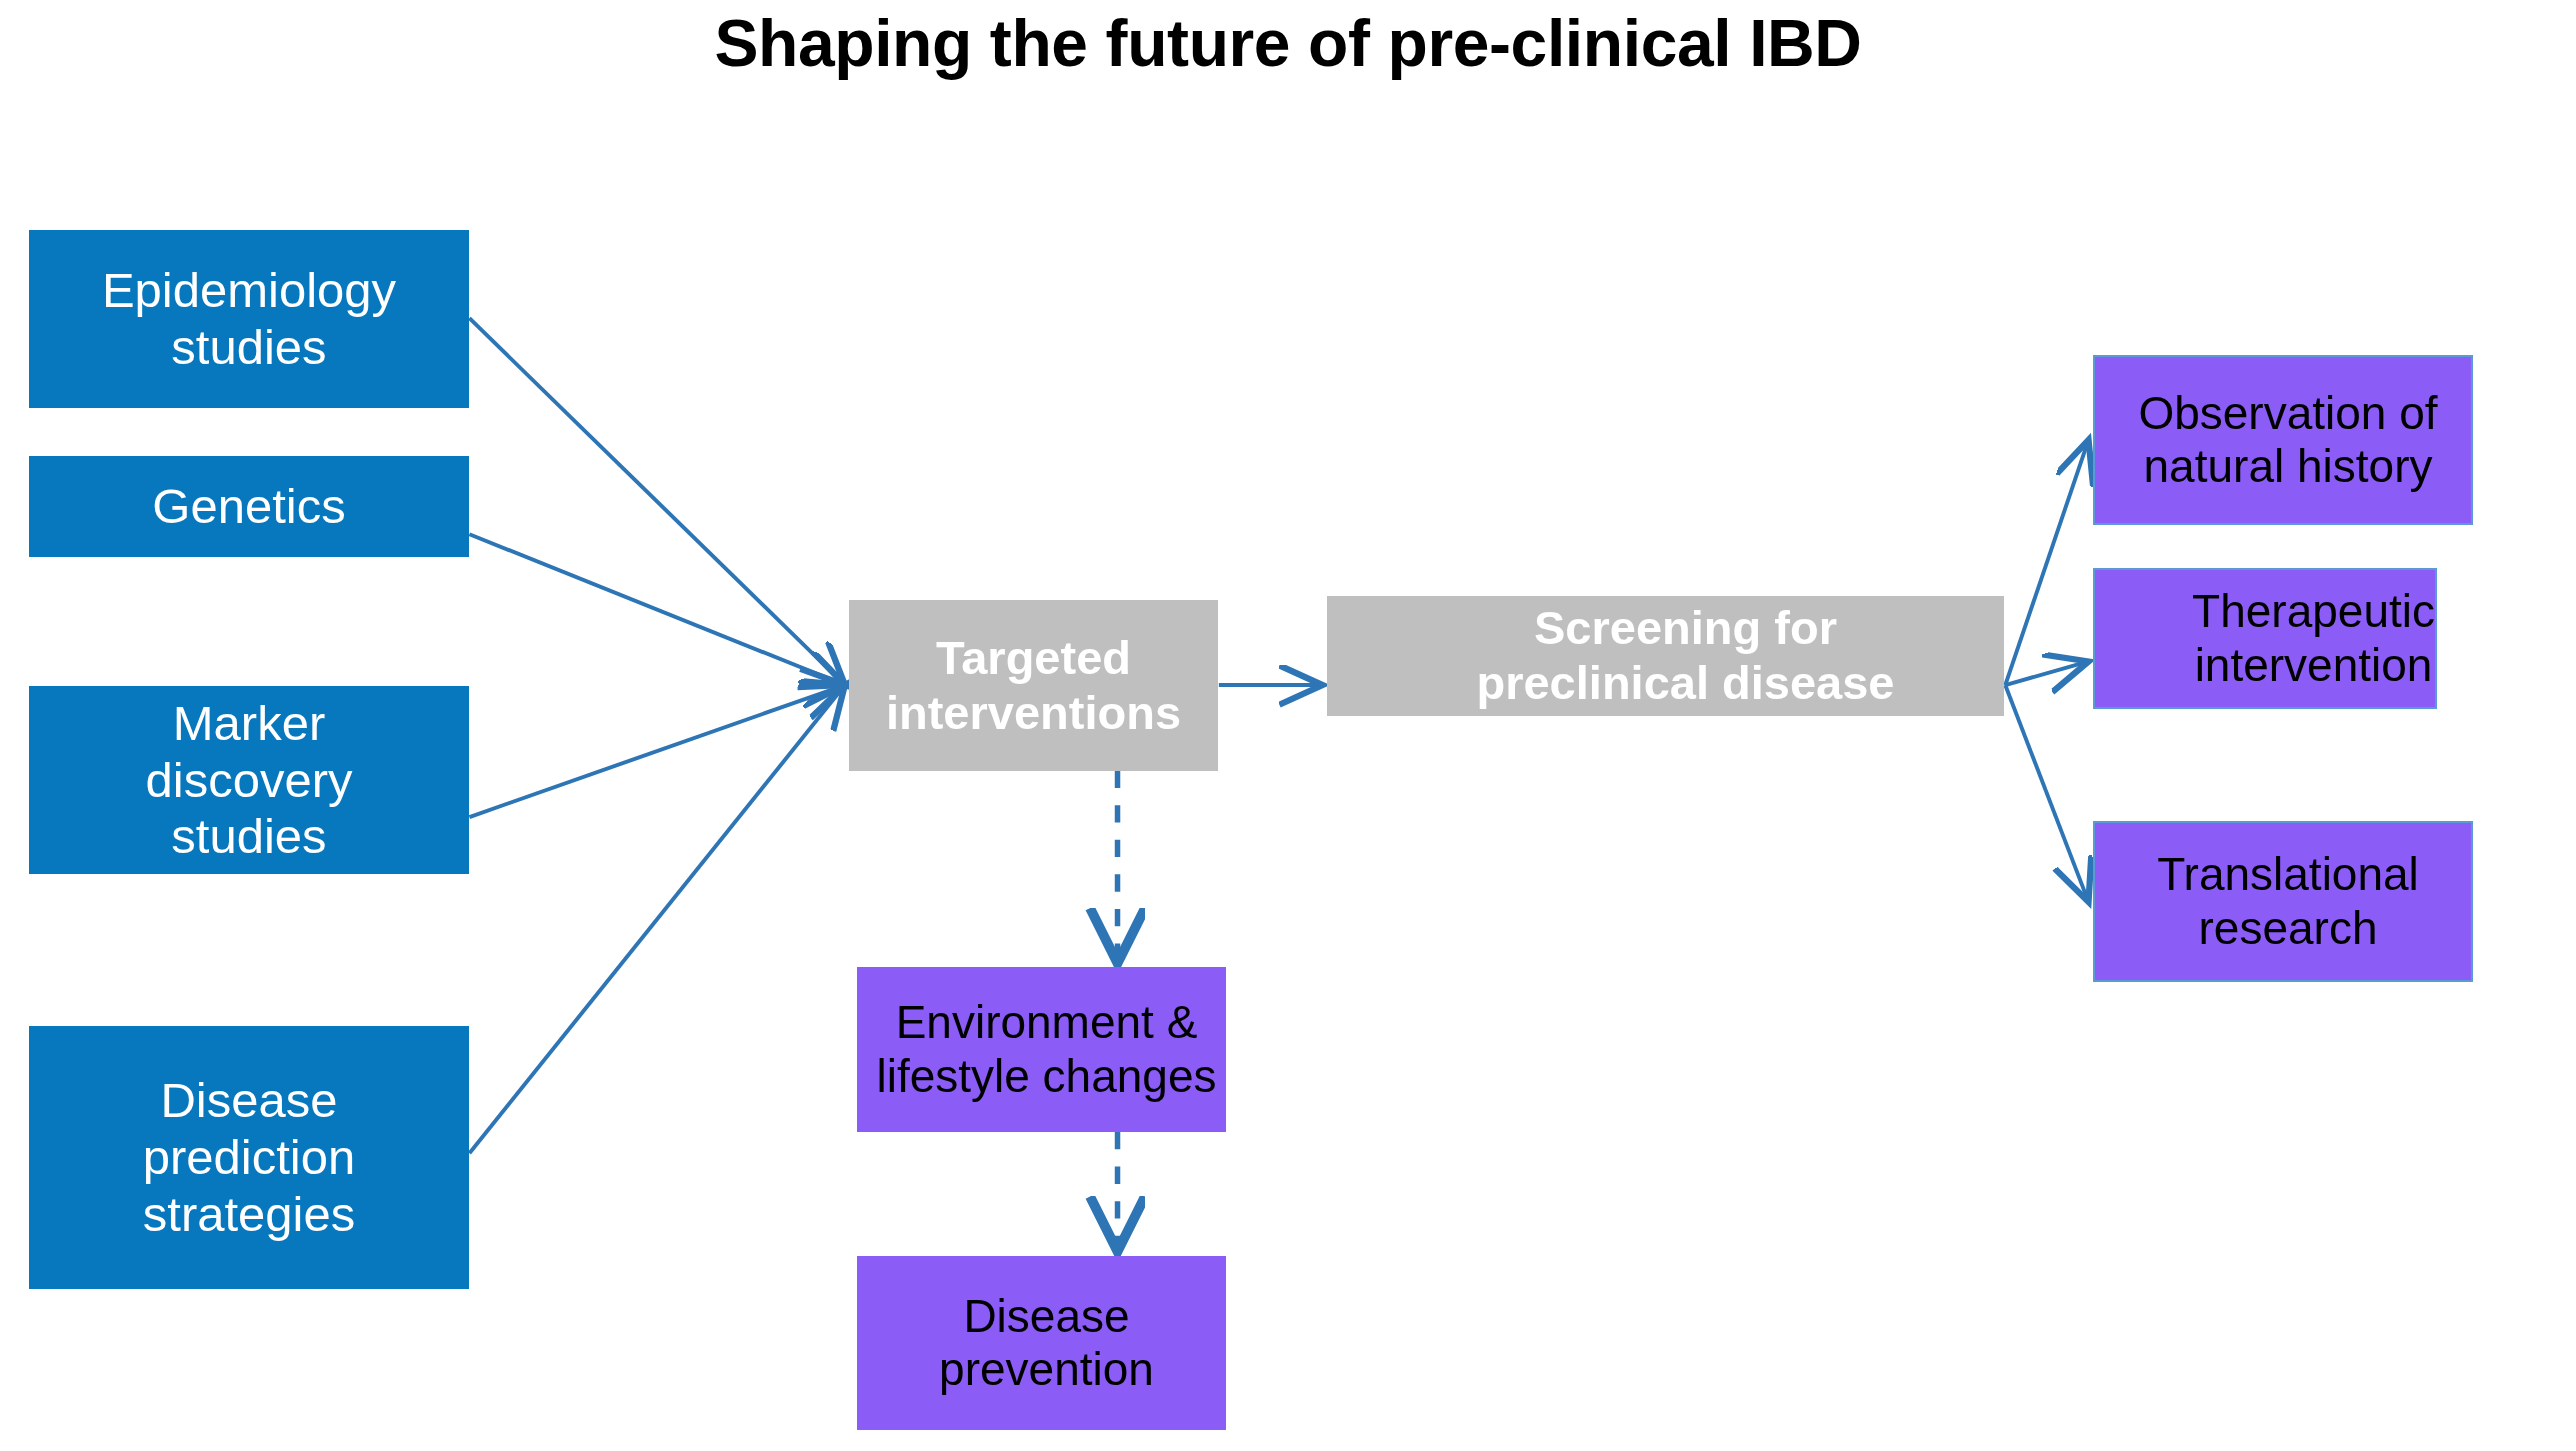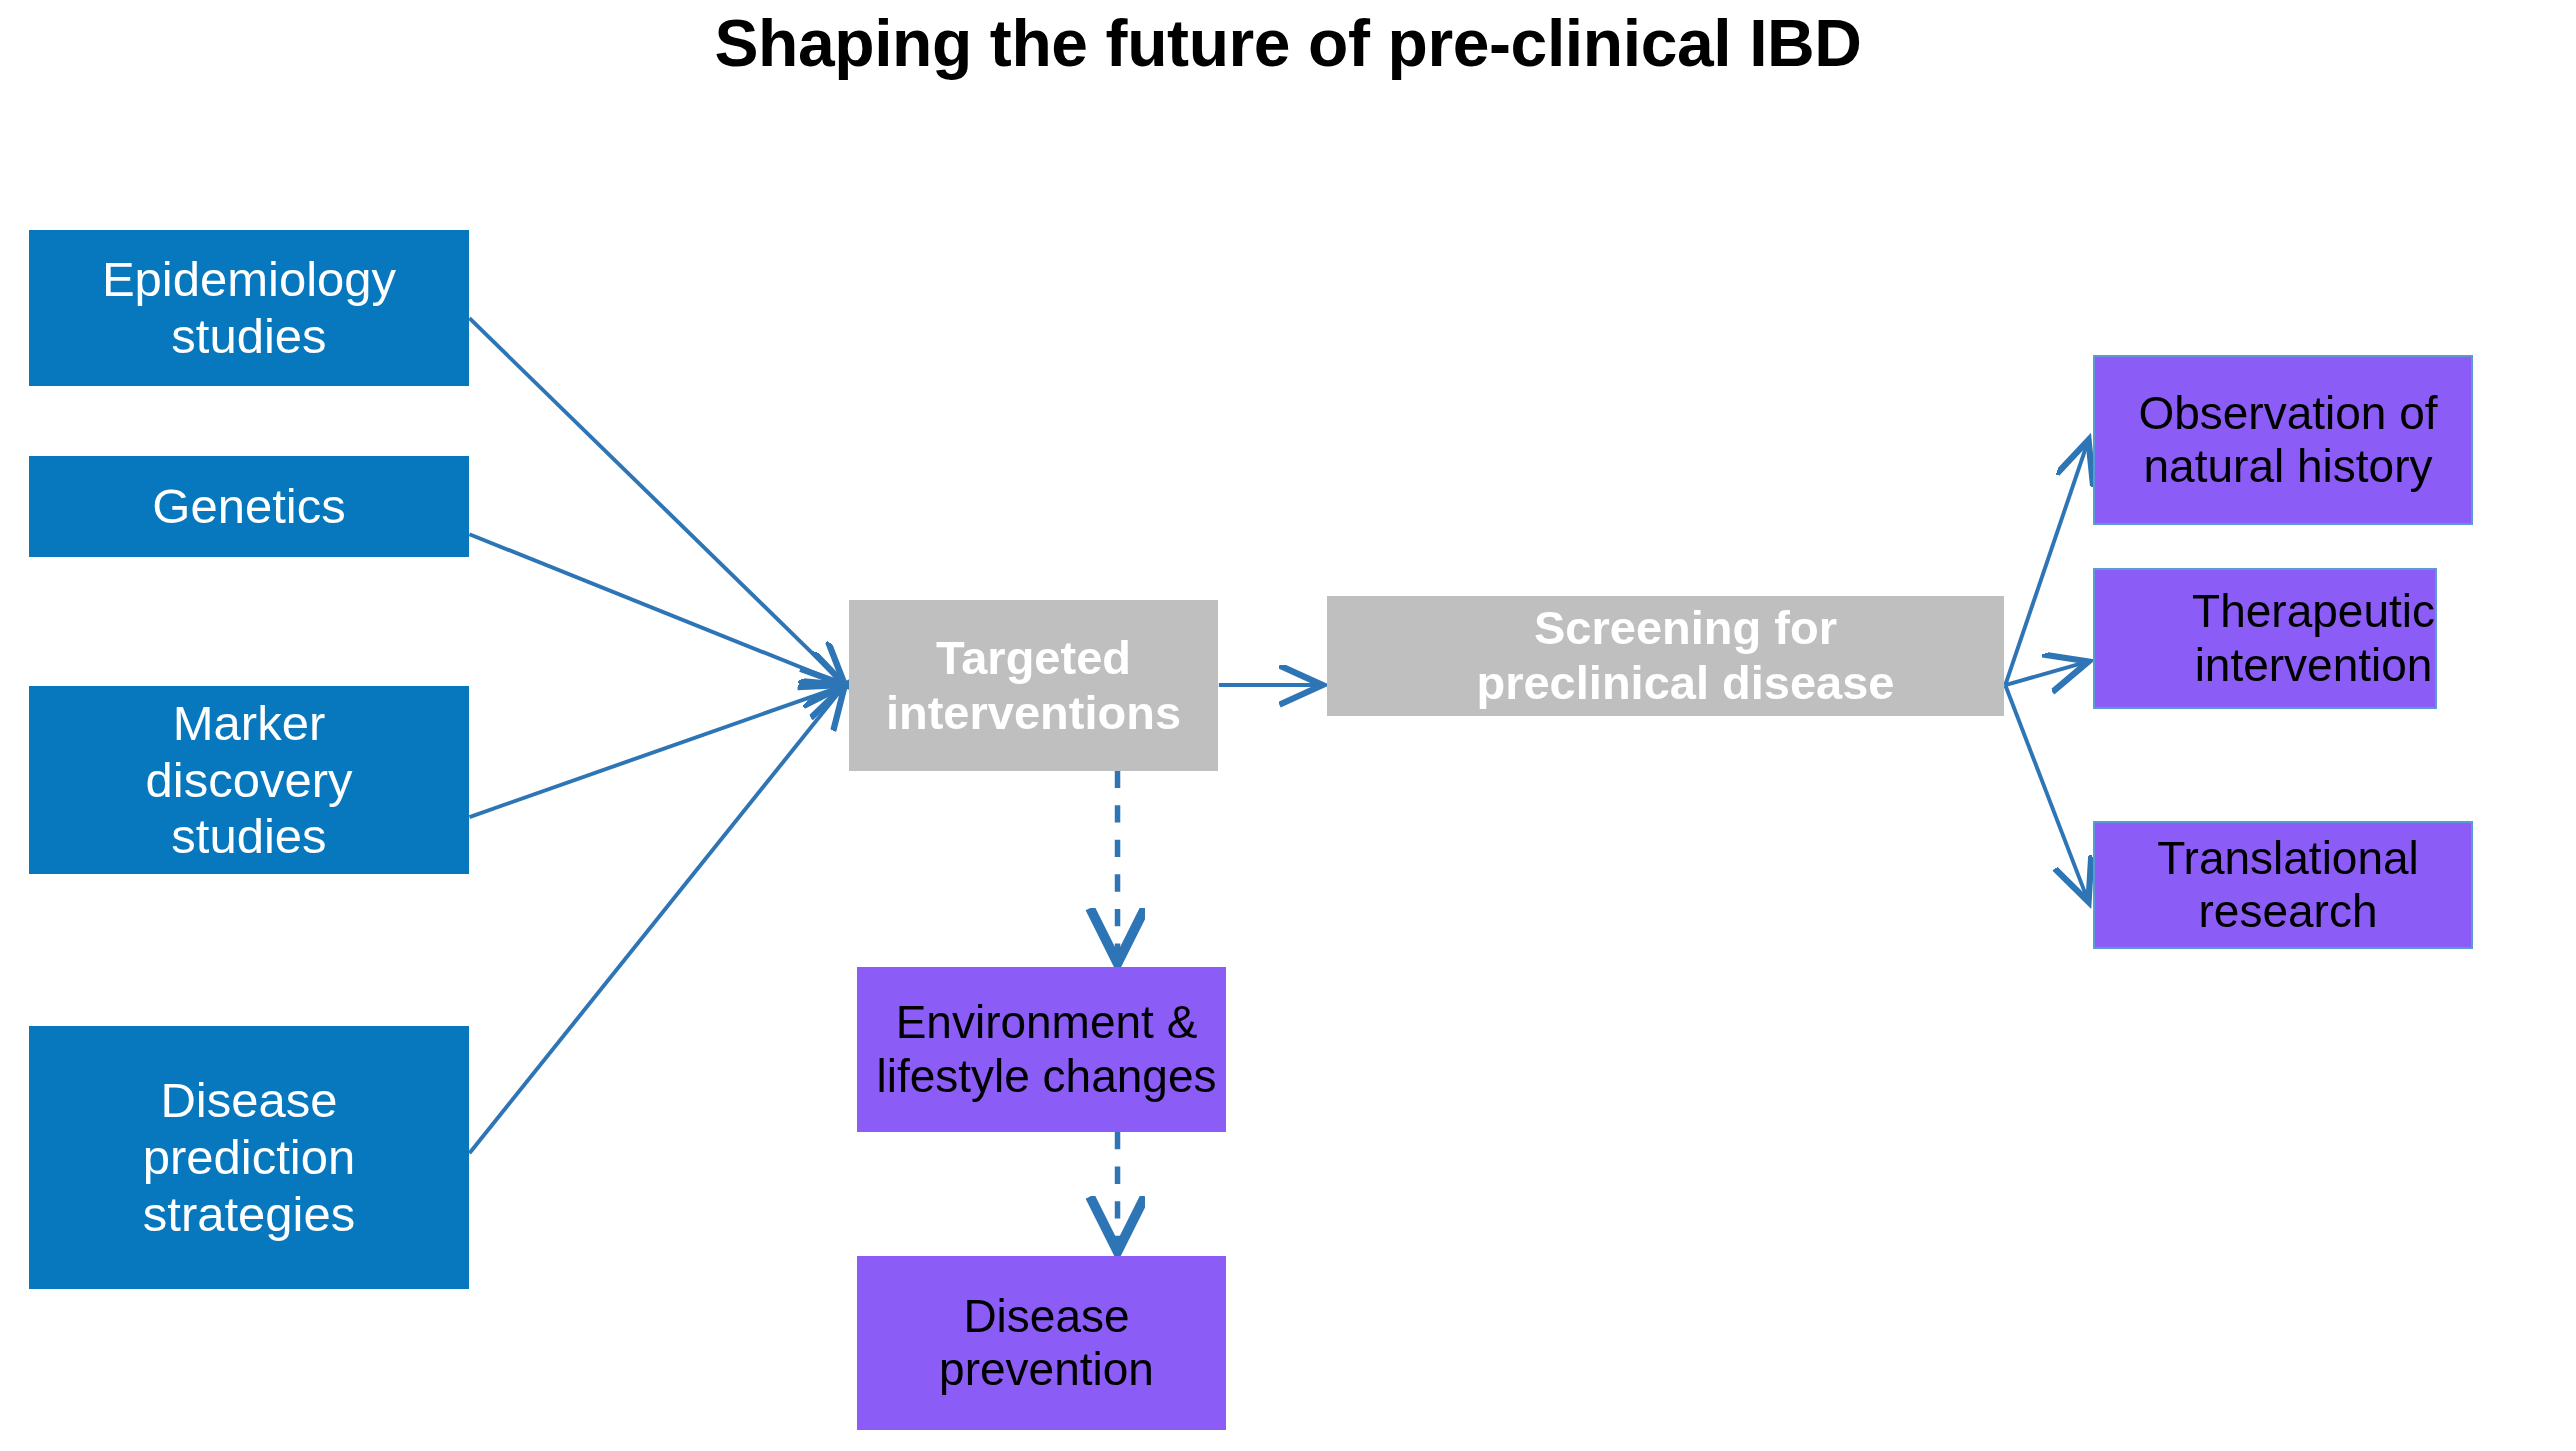--- a/index.html
+++ b/index.html
@@ -99,21 +99,21 @@
     <line x1="1551" y1="872" x2="1683" y2="872" stroke="#2E75B6" stroke-width="5" marker-end="url(#arrowSolid)"></line>
 
     <line x1="2552" y1="872" x2="2658" y2="560" stroke="#2E75B6" stroke-width="5" marker-end="url(#arrowSolid)"></line>
     <line x1="2552" y1="872" x2="2658" y2="842" stroke="#2E75B6" stroke-width="5" marker-end="url(#arrowSolid)"></line>
     <line x1="2552" y1="872" x2="2658" y2="1148" stroke="#2E75B6" stroke-width="5" marker-end="url(#arrowSolid)"></line>
 
     <line x1="1422" y1="981" x2="1422" y2="1226" stroke="#2E75B6" stroke-width="7" stroke-dasharray="22 22" marker-end="url(#arrowDash)"></line>
     <line x1="1422" y1="1441" x2="1422" y2="1593" stroke="#2E75B6" stroke-width="7" stroke-dasharray="22 22" marker-end="url(#arrowDash)"></line>
   </svg>
 
-  <div class="node blue" style="left:29px; top:230px; width:440px; height:156px;">
+  <div class="node blue" style="left:29px; top:230px; width:440px; height:178px;">
     <span>Epidemiology
 studies</span>
   </div>
   <div class="node blue" style="left:29px; top:456px; width:440px; height:101px;">
     <span>Genetics</span>
   </div>
   <div class="node blue" style="left:29px; top:686px; width:440px; height:188px;">
     <span>Marker
 discovery
 studies</span>
@@ -134,21 +134,21 @@
   </div>
 
   <div class="node orange" style="left:2093px; top:355px; width:380px; height:170px;">
     <span>Observation of
 natural history</span>
   </div>
   <div class="node orange" style="left:2093px; top:568px; width:344px; height:141px;justify-content:flex-end;">
     <span>Therapeutic
 intervention</span>
   </div>
-  <div class="node orange" style="left:2093px; top:821px; width:380px; height:128px;">
+  <div class="node orange" style="left:2093px; top:821px; width:380px; height:161px;">
     <span>Translational
 research</span>
   </div>
 
   <div class="node orange noborder" style="left:857px; top:967px; width:369px; height:165px;">
     <span>Environment &amp;
 lifestyle changes</span>
   </div>
   <div class="node orange noborder" style="left:857px; top:1256px; width:369px; height:174px;">
     <span>Disease

